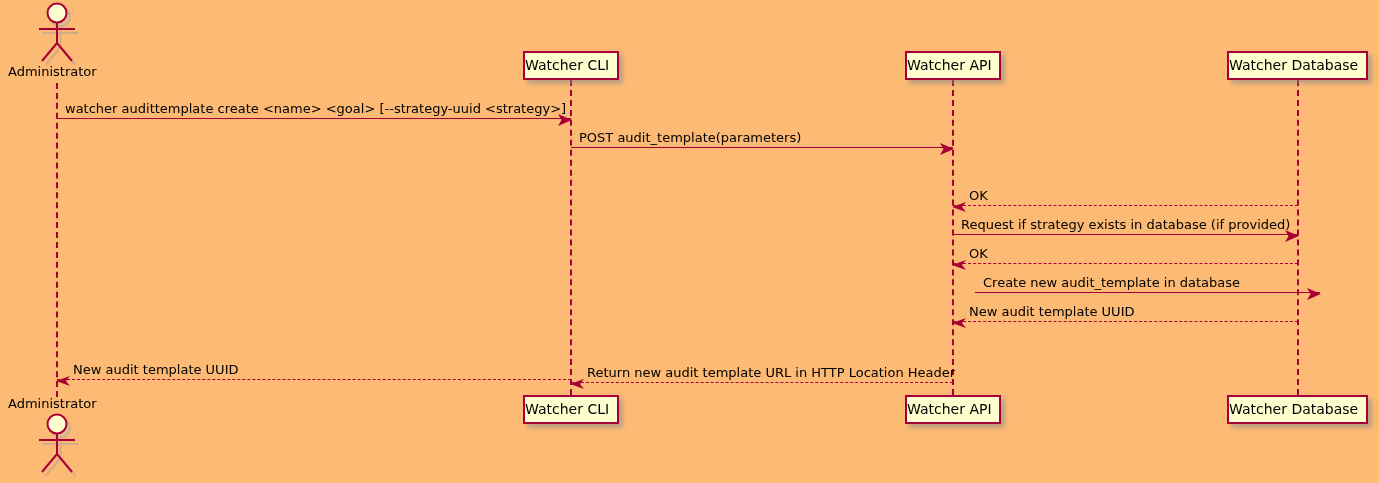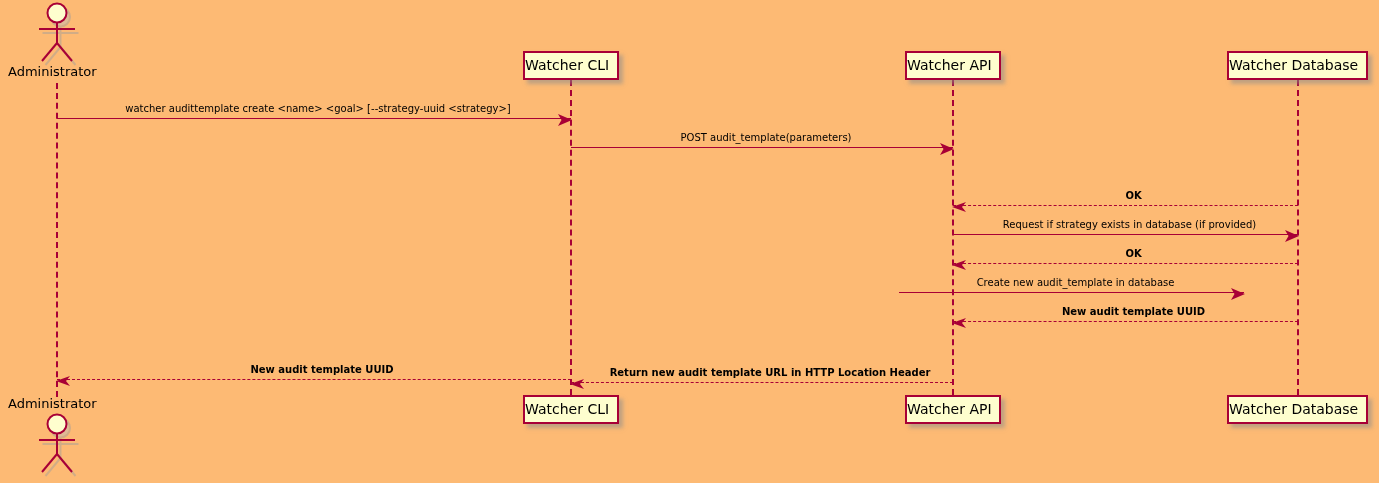--- a/index.html
+++ b/index.html
@@ -12,22 +12,22 @@
     font-size:14px; color:#000; line-height:25px; white-space:nowrap;
   }
 
   .lifeline { position:absolute; width:0; border-left:2px dashed #A80036; }
 
   .actor-label { position:absolute; font-size:13px; color:#000; white-space:nowrap; line-height:16px; }
 
   .actor-figure { position:absolute; width:70px; height:66px; }
 
   .message { position:absolute; }
-  .msg-label { font-size:10px; color:#000; height:15px; line-height:15px; margin-bottom:2px; padding-left:8px; white-space:nowrap;text-align:center; }
-  .message.ret .msg-label { padding-left:16px;font-weight:bold; }
+  .msg-label { font-size:13px; color:#000; height:15px; line-height:15px; margin-bottom:2px; padding-left:8px; white-space:nowrap; }
+  .message.ret .msg-label { padding-left:16px; }
   .msg-line { position:relative; height:2px; }
   .msg-line.solid  { border-top:1.5px solid #A80036; }
   .msg-line.dashed { border-top:1px dashed #A80036; }
   .ah { position:absolute; top:-5px; width:14px; height:12px; }
   .ah-right { right:-1px; }
   .ah-left  { left:-1px; }
 </style>
 </head>
 <body>
 
@@ -121,21 +121,21 @@
 
   <div class="message ret" style="left:953px; top:246px; width:345px;">
     <div class="msg-label">OK</div>
     <div class="msg-line dashed">
       <svg class="ah ah-left" viewBox="0 0 14 12">
           <polygon points="14,1 0,6 14,11 10,6" fill="#A80036"></polygon>
         </svg>
     </div>
   </div>
 
-  <div class="message" style="left:899px; top:275px; width:345px;">
+  <div class="message" style="left:975px; top:275px; width:345px;">
     <div class="msg-label">Create new audit_template in database</div>
     <div class="msg-line solid">
       <svg class="ah ah-right" viewBox="0 0 14 12">
           <polygon points="0,0 14,6 0,12 3.5,6" fill="#A80036"></polygon>
         </svg>
     </div>
   </div>
 
   <div class="message ret" style="left:953px; top:304px; width:345px;">
     <div class="msg-label">New audit template UUID</div>

